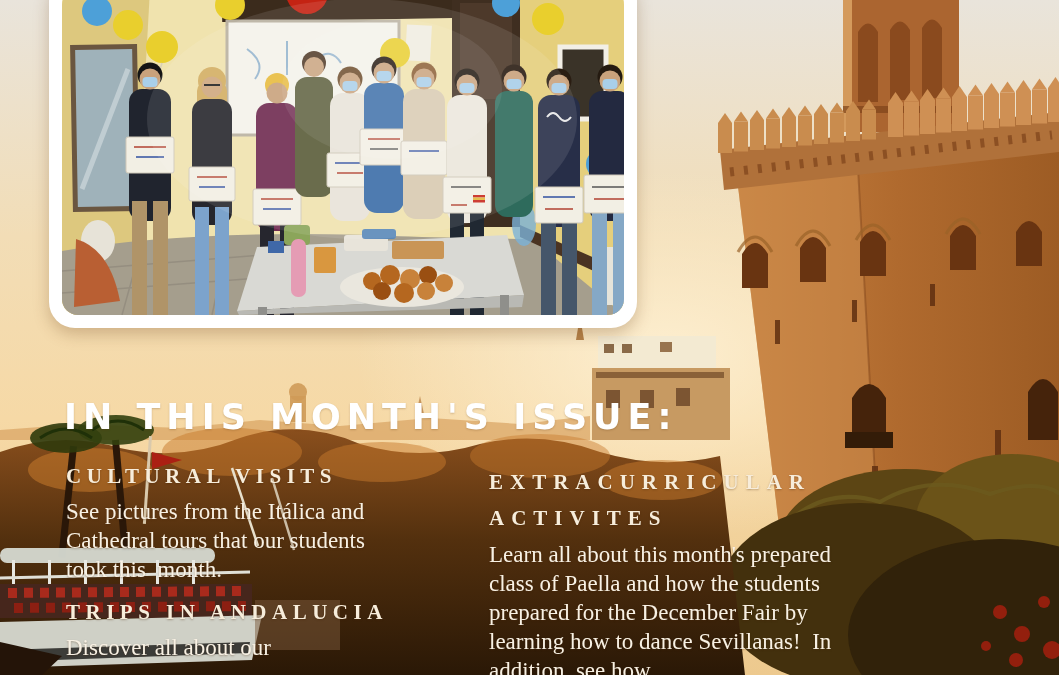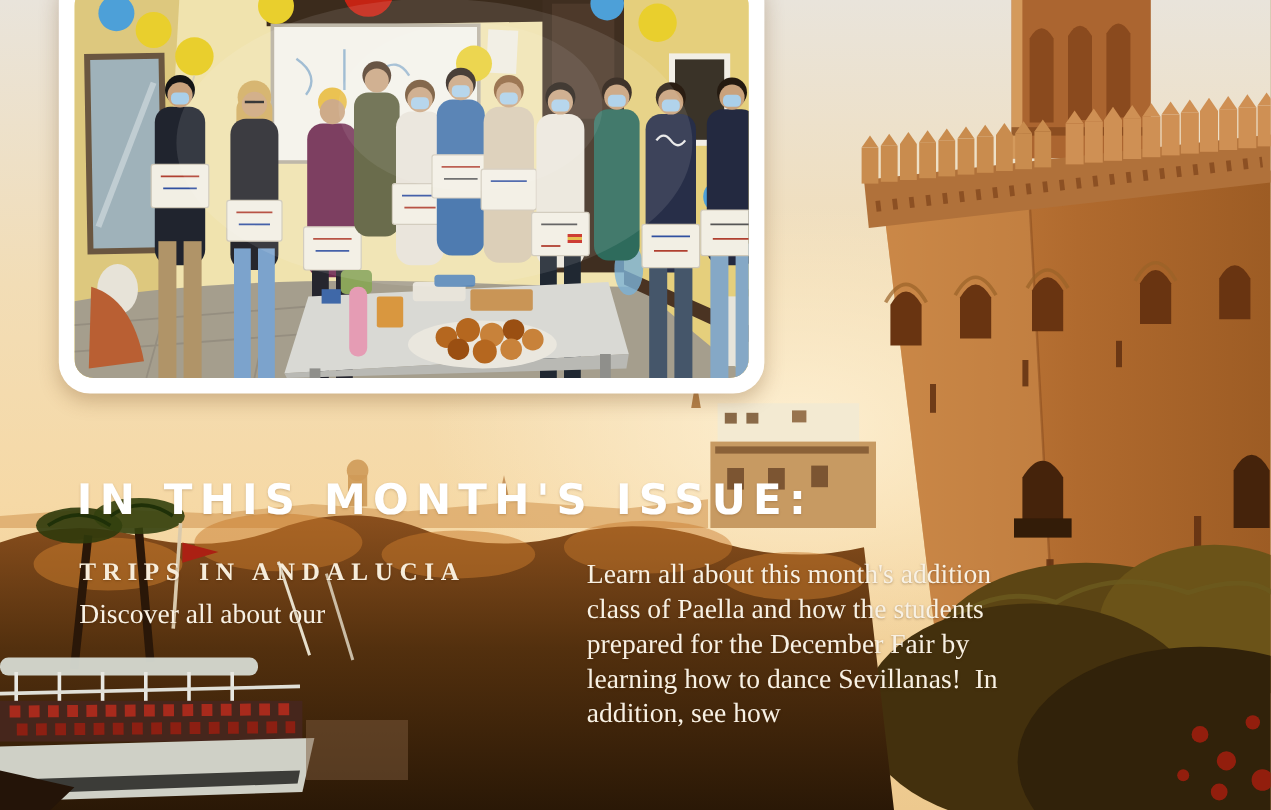--- a/index.html
+++ b/index.html
@@ -420,24 +420,29 @@
         <ellipse cx="300" cy="130" rx="215" ry="120" fill="#ffffff" opacity=".10"></ellipse>
         <ellipse cx="330" cy="100" rx="110" ry="70" fill="#ffffff" opacity=".08"></ellipse>
       </svg>
     </div>
   </div>
 
   <h1 class="issue-heading">IN THIS MONTH'S ISSUE:</h1>
 
   <div class="col col-left">
     <section class="sec">
+      <h2>CULTURAL VISITS</h2>
+      <p>See pictures from the Itálica and Cathedral tours that our students took this  month.</p>
+    </section>
+    <section class="sec">
       <h2>TRIPS IN ANDALUCIA</h2>
       <p>Discover all about our</p>
     </section>
   </div>
 
   <div class="col col-right">
     <section class="sec">
-      <p><span>Learn all about this month's addition class of </span><span class="it">Paella</span><span> and how the students prepared for the December Fair by learning how to dance </span><span class="it">Sevillanas!</span><span>  In addition, see how</span></p>
+      <h2>EXTRACURRICULAR ACTIVITES</h2>
+      <p><span>Learn all about this month's prepared class of </span><span class="it">Paella</span><span> and how the students prepared for the December Fair by learning how to dance </span><span class="it">Sevillanas!</span><span>  In addition, see how</span></p>
     </section>
   </div>
 
 </div>
 
 </body></html>

